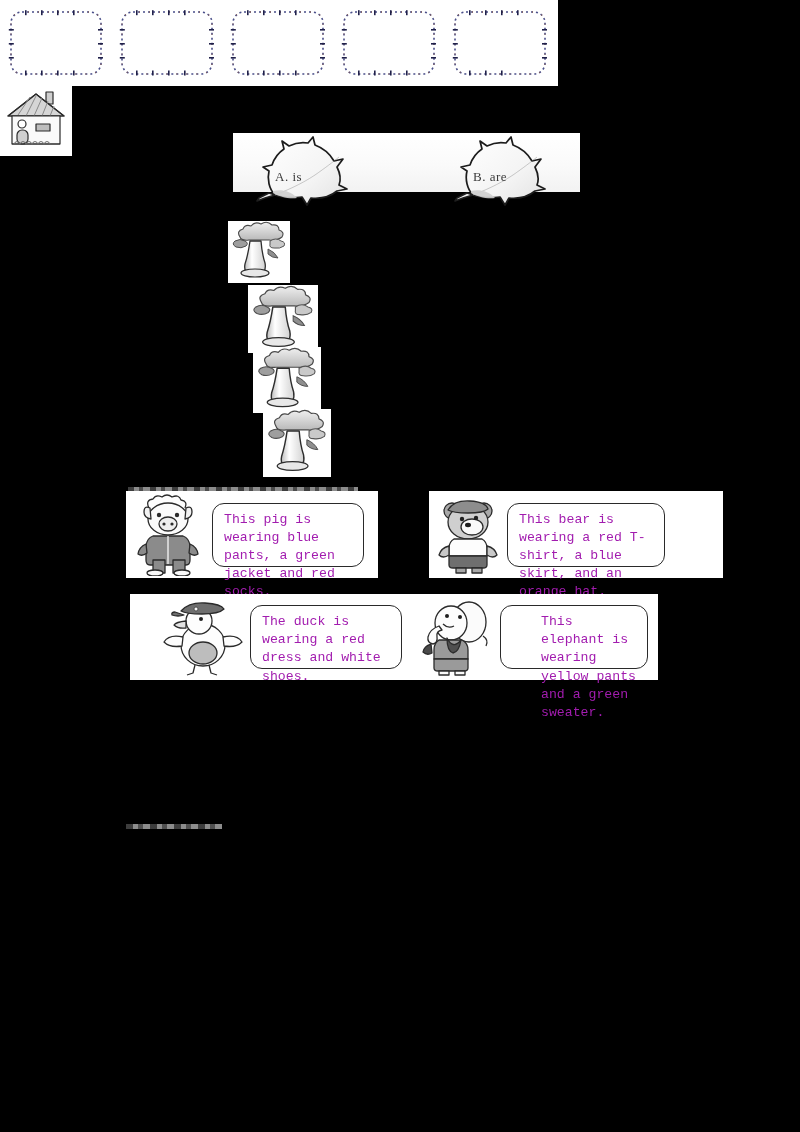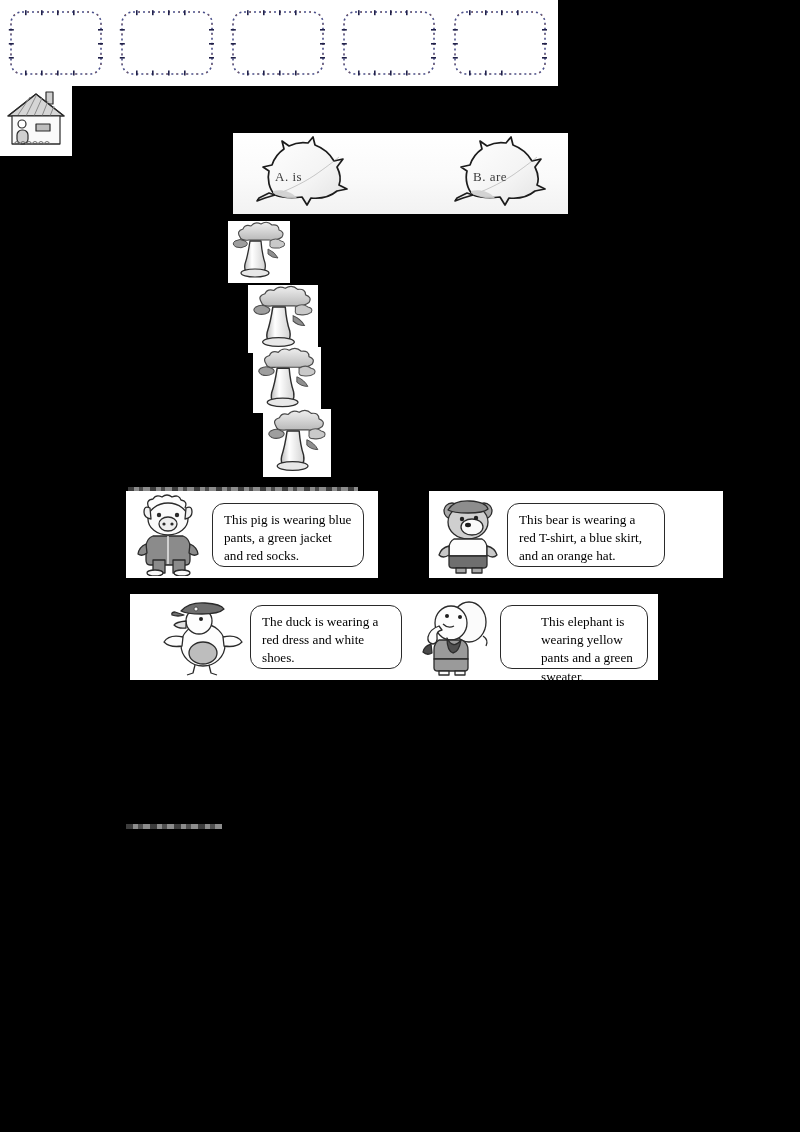--- a/index.html
+++ b/index.html
@@ -20,22 +20,23 @@
   .band {
     position: absolute;
     background: #ffffff;
   }
 
   
   #leaf-strip {
     left: 233px;
     top: 133px;
     width: 335px;
-    height: 81px;
+    height: 59px;
     background: linear-gradient(180deg,#ffffff 0%,#fafafa 55%,#f2f2f2 100%);
+    padding-left: 12px;
   }
   .leaf-wrap {
     position: absolute;
     width: 96px;
     height: 72px;
   }
   .leaf-wrap svg { display:block; }
   .leaf-label {
     position: absolute;
     left: 20px;
@@ -68,24 +69,24 @@
     align-items: center;
     justify-content: center;
   }
   .animal-art svg { display:block; }
   .speech {
     box-sizing: border-box;
     border: 1.3px solid #2a2a2a;
     border-radius: 12px;
     background: #ffffff;
     padding: 7px 10px 6px 11px;
-    font-family: Liberation Serif, serif;
+    font-family: Liberation Mono, monospace;
     font-size: 13.2px;
     line-height: 1.38;
-    color: #000000;
+    color: #a21caf;
   }
 
   
   .artifact {
     position: absolute;
     opacity: 0.55;
   }
 
   
   #dotted-band {

